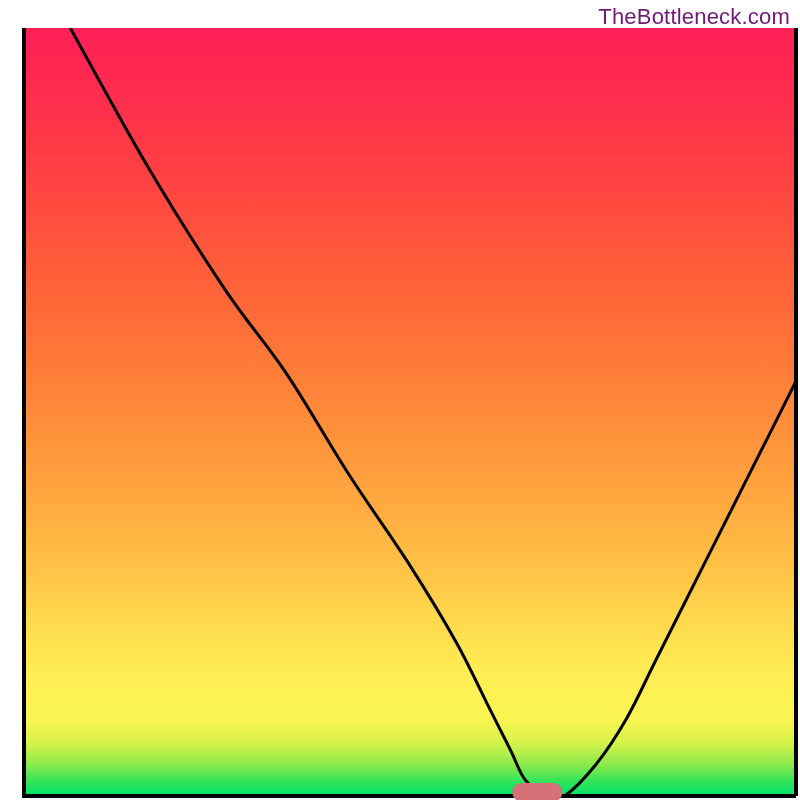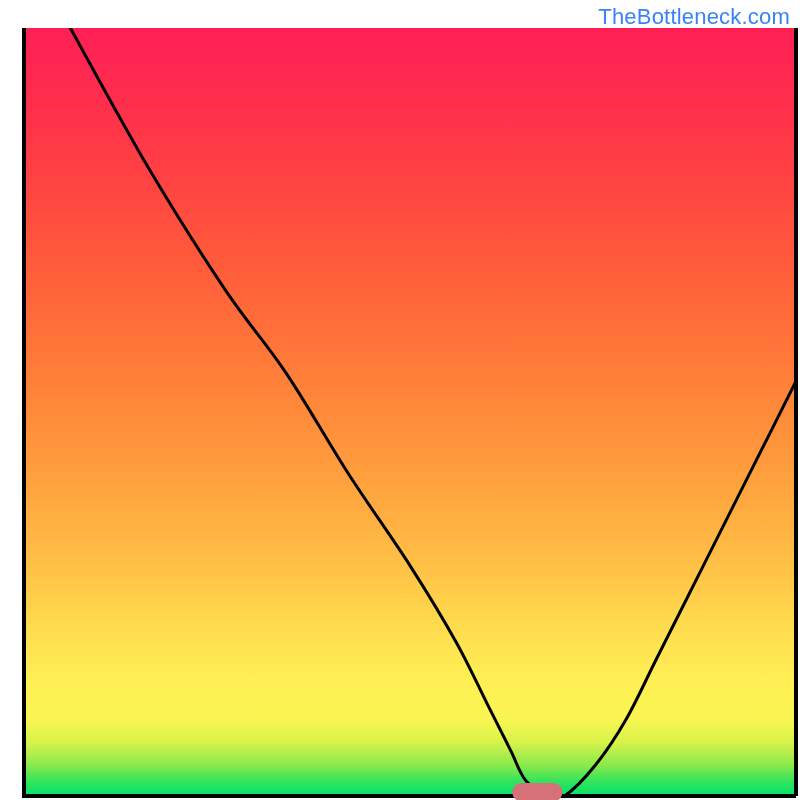--- a/index.html
+++ b/index.html
@@ -12,21 +12,21 @@
   }
   .chart-container {
     position: relative;
     width: 800px;
     height: 800px;
   }
   .watermark {
     position: absolute;
     top: 4px;
     right: 10px;
-    color: #3b82f6;
+    color: #701a75;
     font-size: 22px;
     font-weight: 400;
     z-index: 5;
     user-select: none;
     letter-spacing: 0.2px;
   }
   svg.chart-svg {
     position: absolute;
     left: 0;
     top: 0;

